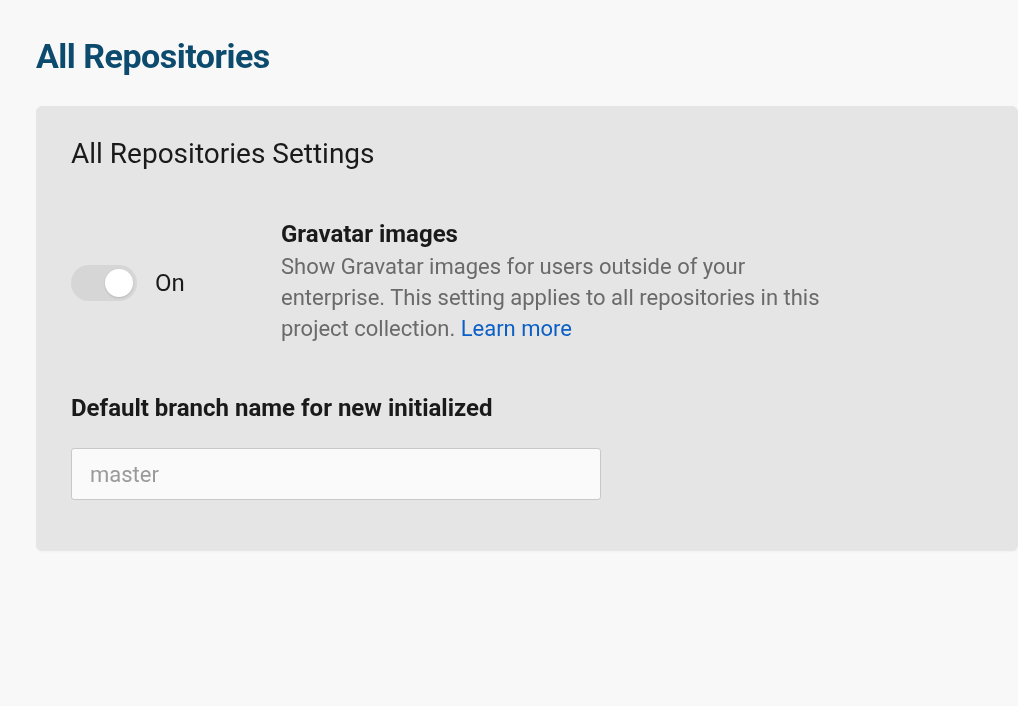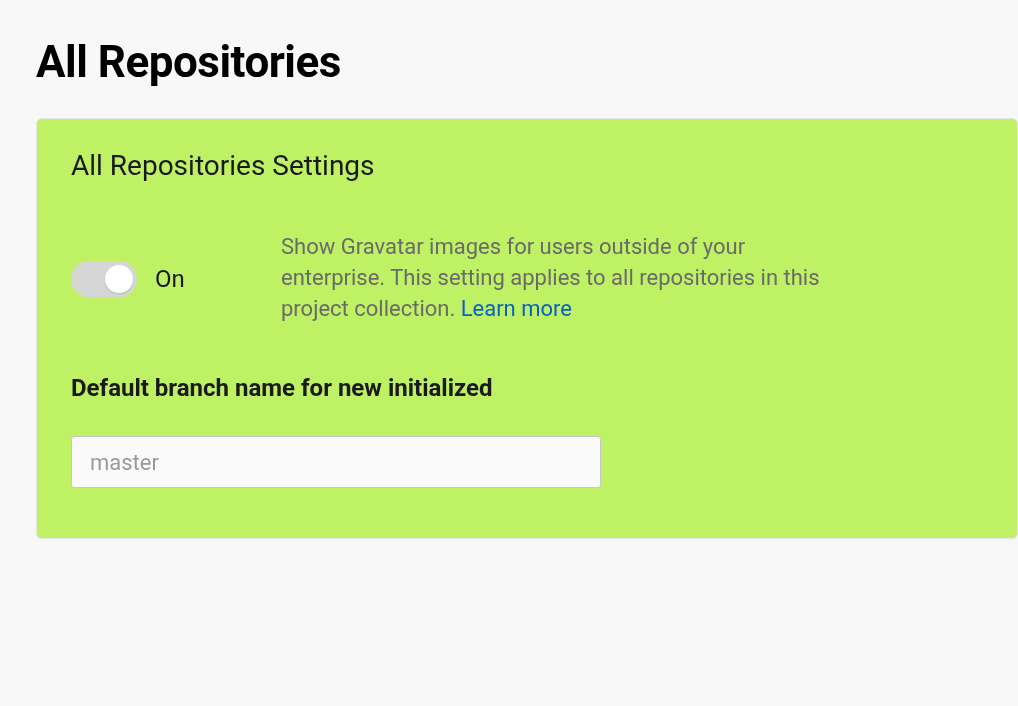--- a/index.html
+++ b/index.html
@@ -11,28 +11,28 @@
       font-family: -apple-system, BlinkMacSystemFont, "Segoe UI", Roboto, Helvetica, Arial, sans-serif;
       background: #f8f8f8;
       width: 1018px;
       height: 706px;
       overflow: hidden;
     }
     .page {
       padding: 36px 0 0 36px;
     }
     .page-title {
-      font-size: 44px;
+      font-size: 34px;
       font-weight: 700;
-      color: #000000;
+      color: #0c4a6e;
       margin-bottom: 30px;
       letter-spacing: -0.5px;
     }
     .card {
-      background: #bef264;
+      background: #e5e5e5;
       border: 1px solid #e6e6e6;
       border-radius: 6px;
       padding: 30px 34px 50px 34px;
       box-shadow: 0 1px 2px rgba(0,0,0,0.03);
     }
     .card-title {
       font-size: 28px;
       font-weight: 400;
       color: #1a1a1a;
       margin-bottom: 50px;
@@ -107,21 +107,21 @@
       font-weight: 400;
       color: #6a6a6a;
       line-height: 1.4;
     }
     .learn-more {
       color: #0b5fc5;
       text-decoration: none;
       cursor: pointer;
     }
     .text-input {
-      margin-top: 30px;
+      margin-top: 22px;
       width: 100%;
       max-width: 530px;
       height: 52px;
       border: 1px solid #c8c8c8;
       background: #fafafa;
       border-radius: 3px;
       padding: 0 18px;
       font-size: 22px;
       color: #333;
       font-family: inherit;
@@ -140,20 +140,21 @@
     <h2 class="card-title">All Repositories Settings</h2>
 
     <div class="setting-row">
       <div class="toggle-col">
         <div class="toggle on">
           <div class="knob"></div>
         </div>
         <span class="toggle-label">On</span>
       </div>
       <div class="content-col">
+        <div class="setting-title">Gravatar images</div>
         <div class="setting-desc">
           <span>Show Gravatar images for users outside of your enterprise. This setting applies to all repositories in this project collection. </span><a class="learn-more">Learn more</a>
         </div>
       </div>
     </div>
 
     <div class="setting-row">
       <div class="content-col">
         <div class="setting-title">Default branch name for new initialized</div>
         <input type="text" class="text-input" placeholder="master" style="">

